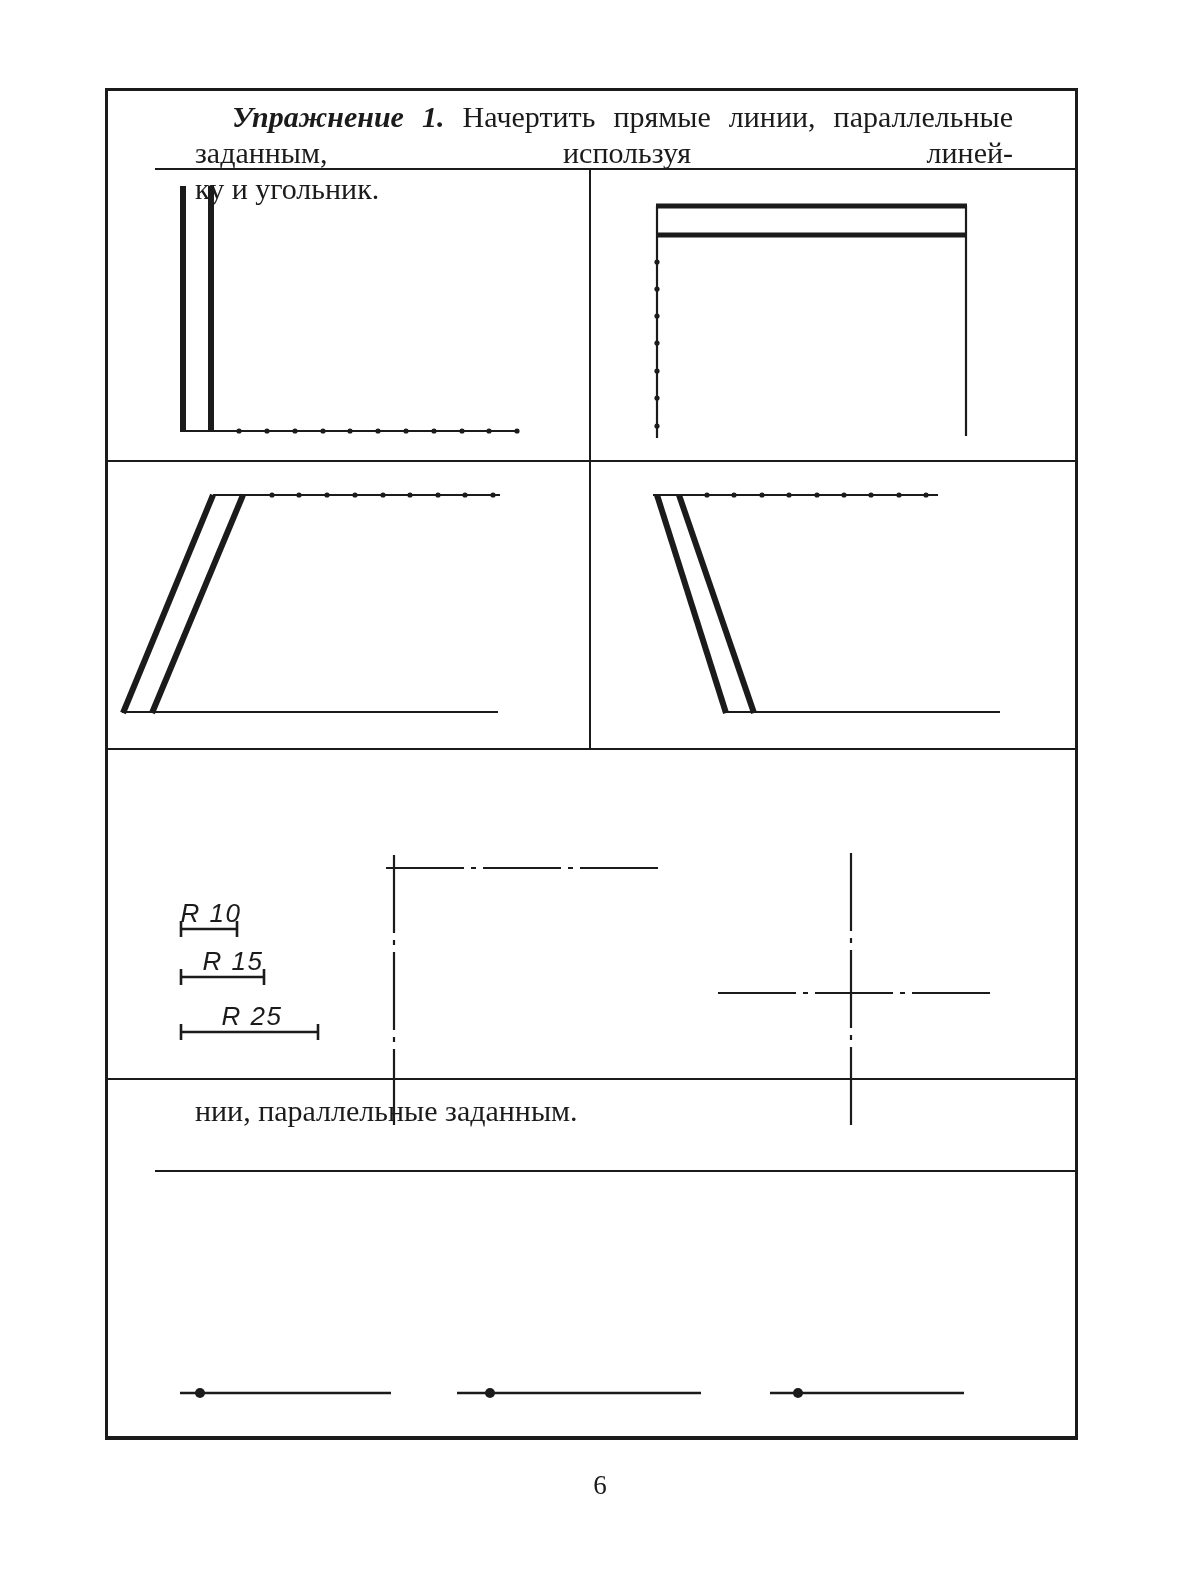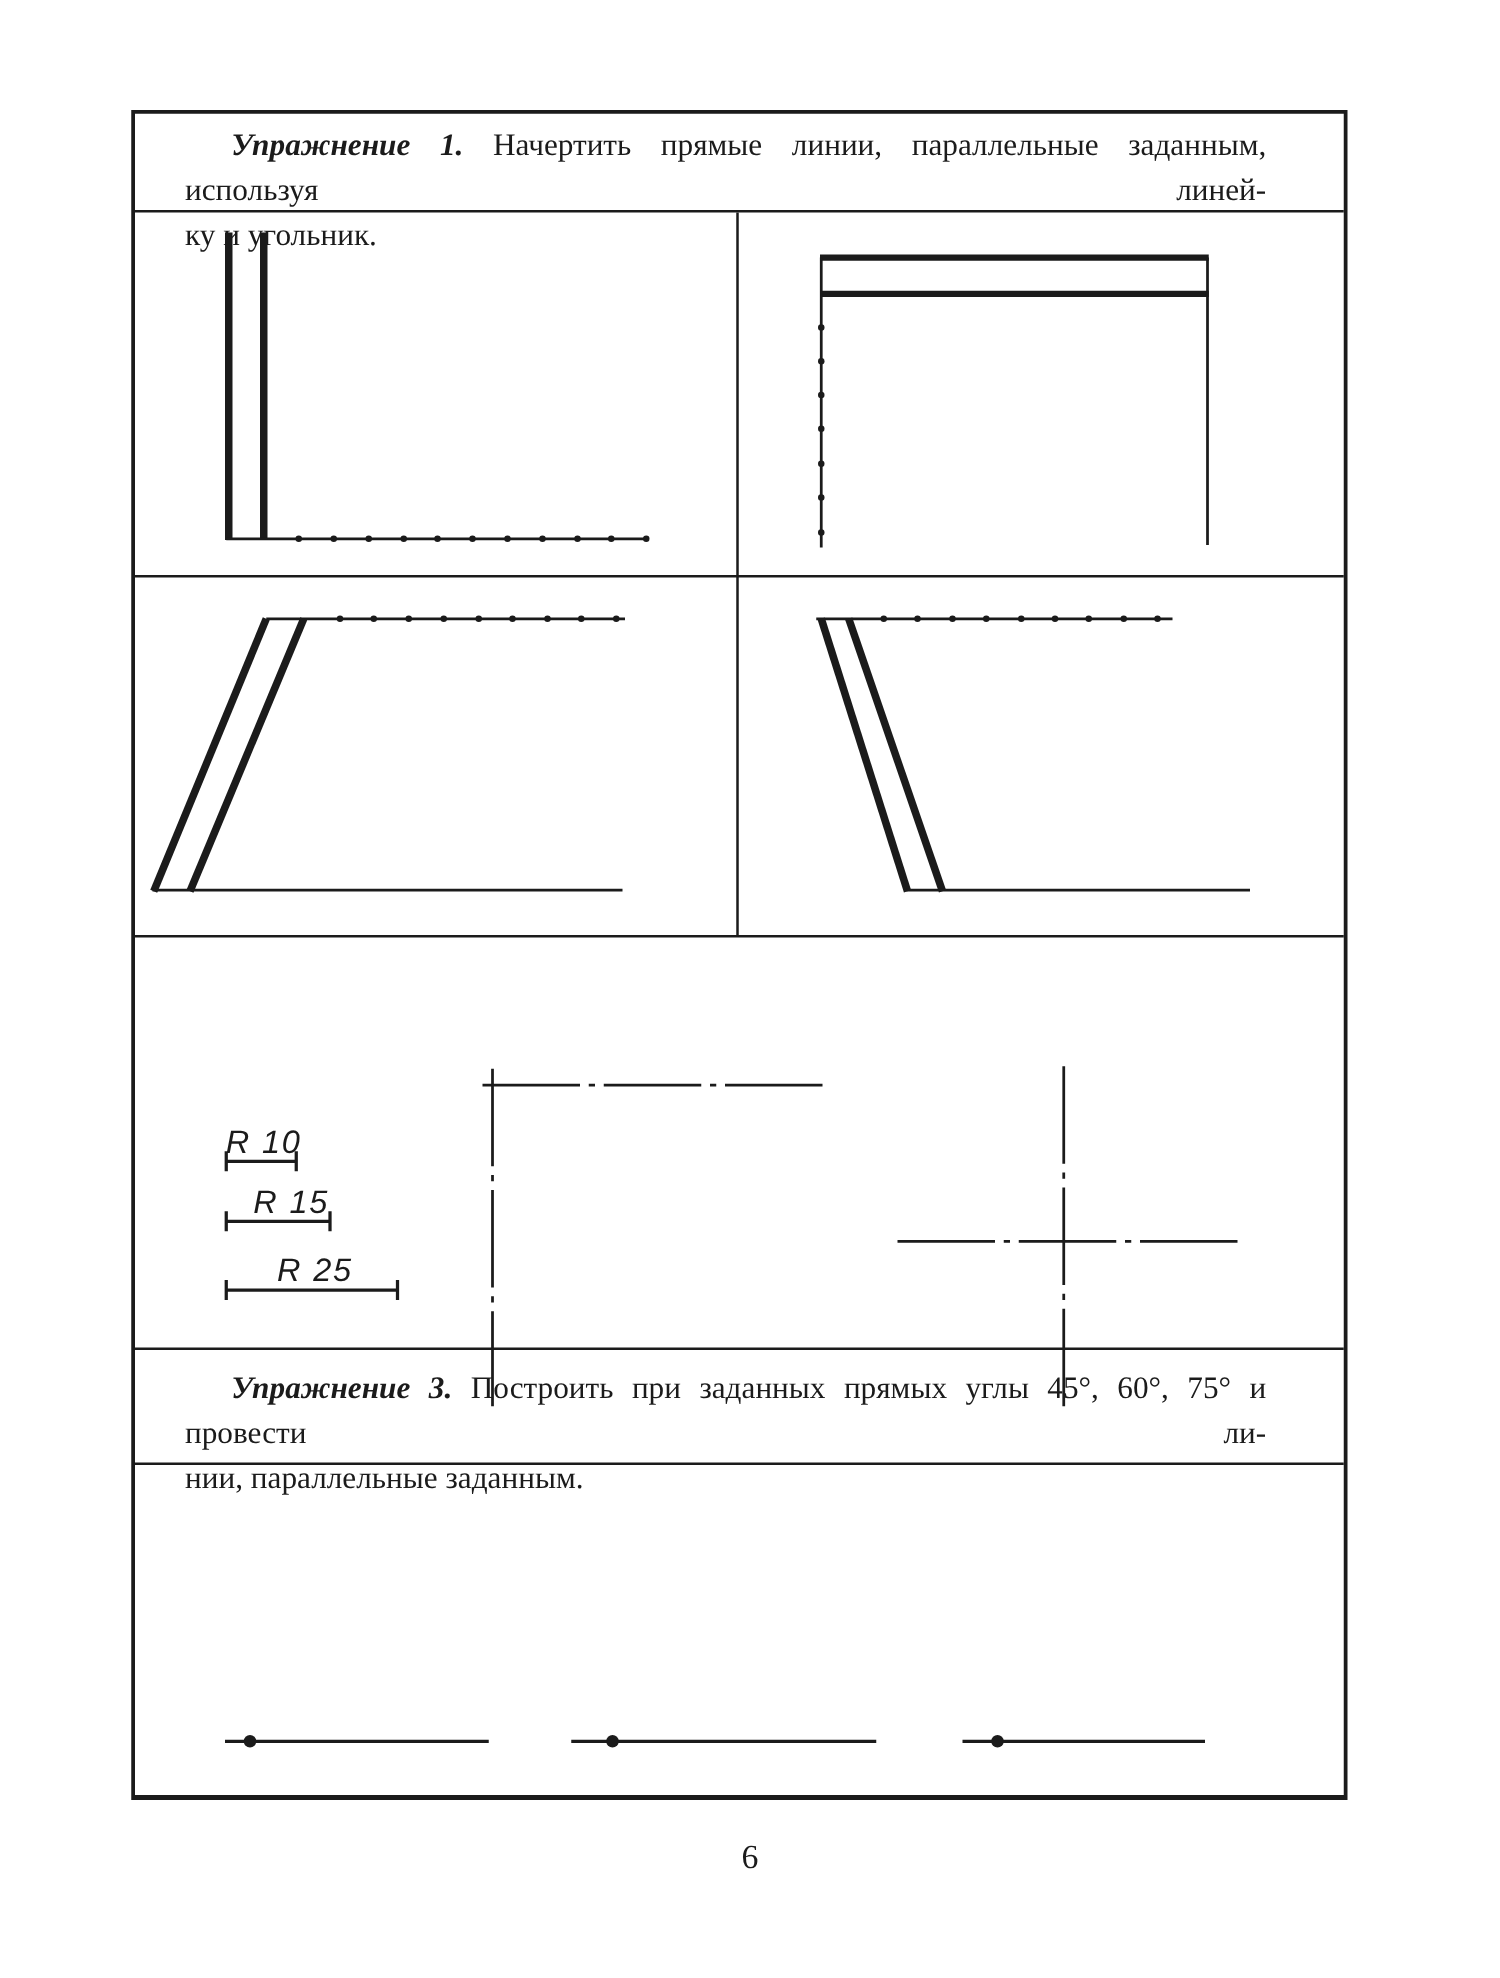--- a/index.html
+++ b/index.html
@@ -13,21 +13,21 @@
     background:#ffffff;
   }
   .sec{position:relative;border-bottom:2px solid #1b1b1b;box-sizing:content-box;}
   .sec:last-child{border-bottom:none;}
   .h1{height:77px;padding:0;}
   .quads{height:578px;}
   .h2{height:61px;}
   .f2{height:328px;}
   .h3{height:90px;}
   .f3{height:201px;border-bottom:none;}
-  .head{font-size:25px;line-height:36px;}
+  .head{font-size:30px;line-height:36px;margin-left:47px;}
   .head .tpad{padding:8px 62px 0 40px;}
   .h2 .tpad{padding-top:12px;}
   .h3 .tpad{padding-top:13px;}
   .tline{min-height:36px;}
   .just{text-align:justify;text-align-last:justify;}
   .indent{text-indent:37px;}
   .exlabel{font-weight:700;font-style:italic;}
   .vdiv{position:absolute;left:481px;top:0;width:2px;height:100%;background:#1b1b1b;}
   .hdiv{position:absolute;left:0;top:290px;width:100%;height:2px;background:#1b1b1b;}
   .qcell{position:absolute;width:481px;height:290px;}
@@ -64,21 +64,20 @@
       <div class="qcell qbr"></div>
       <div class="vdiv"></div>
       <div class="hdiv"></div>
     </div>
 
 
     <div class="sec f2"></div>
 
     <div class="sec h3 head">
       <div class="tpad">
-        <div class="tline just indent"><span class="exlabel">Упражнение 3.</span> <span>Построить при заданных прямых углы 45°, 60°, 75° и провести ли-</span></div>
         <div class="tline">нии, параллельные заданным.</div>
       </div>
     </div>
 
     <div class="sec f3"></div>
 
   </div>
 
   <svg class="overlay" viewBox="0 0 1200 1582" xmlns="http://www.w3.org/2000/svg">
     <g id="fig-lines">

